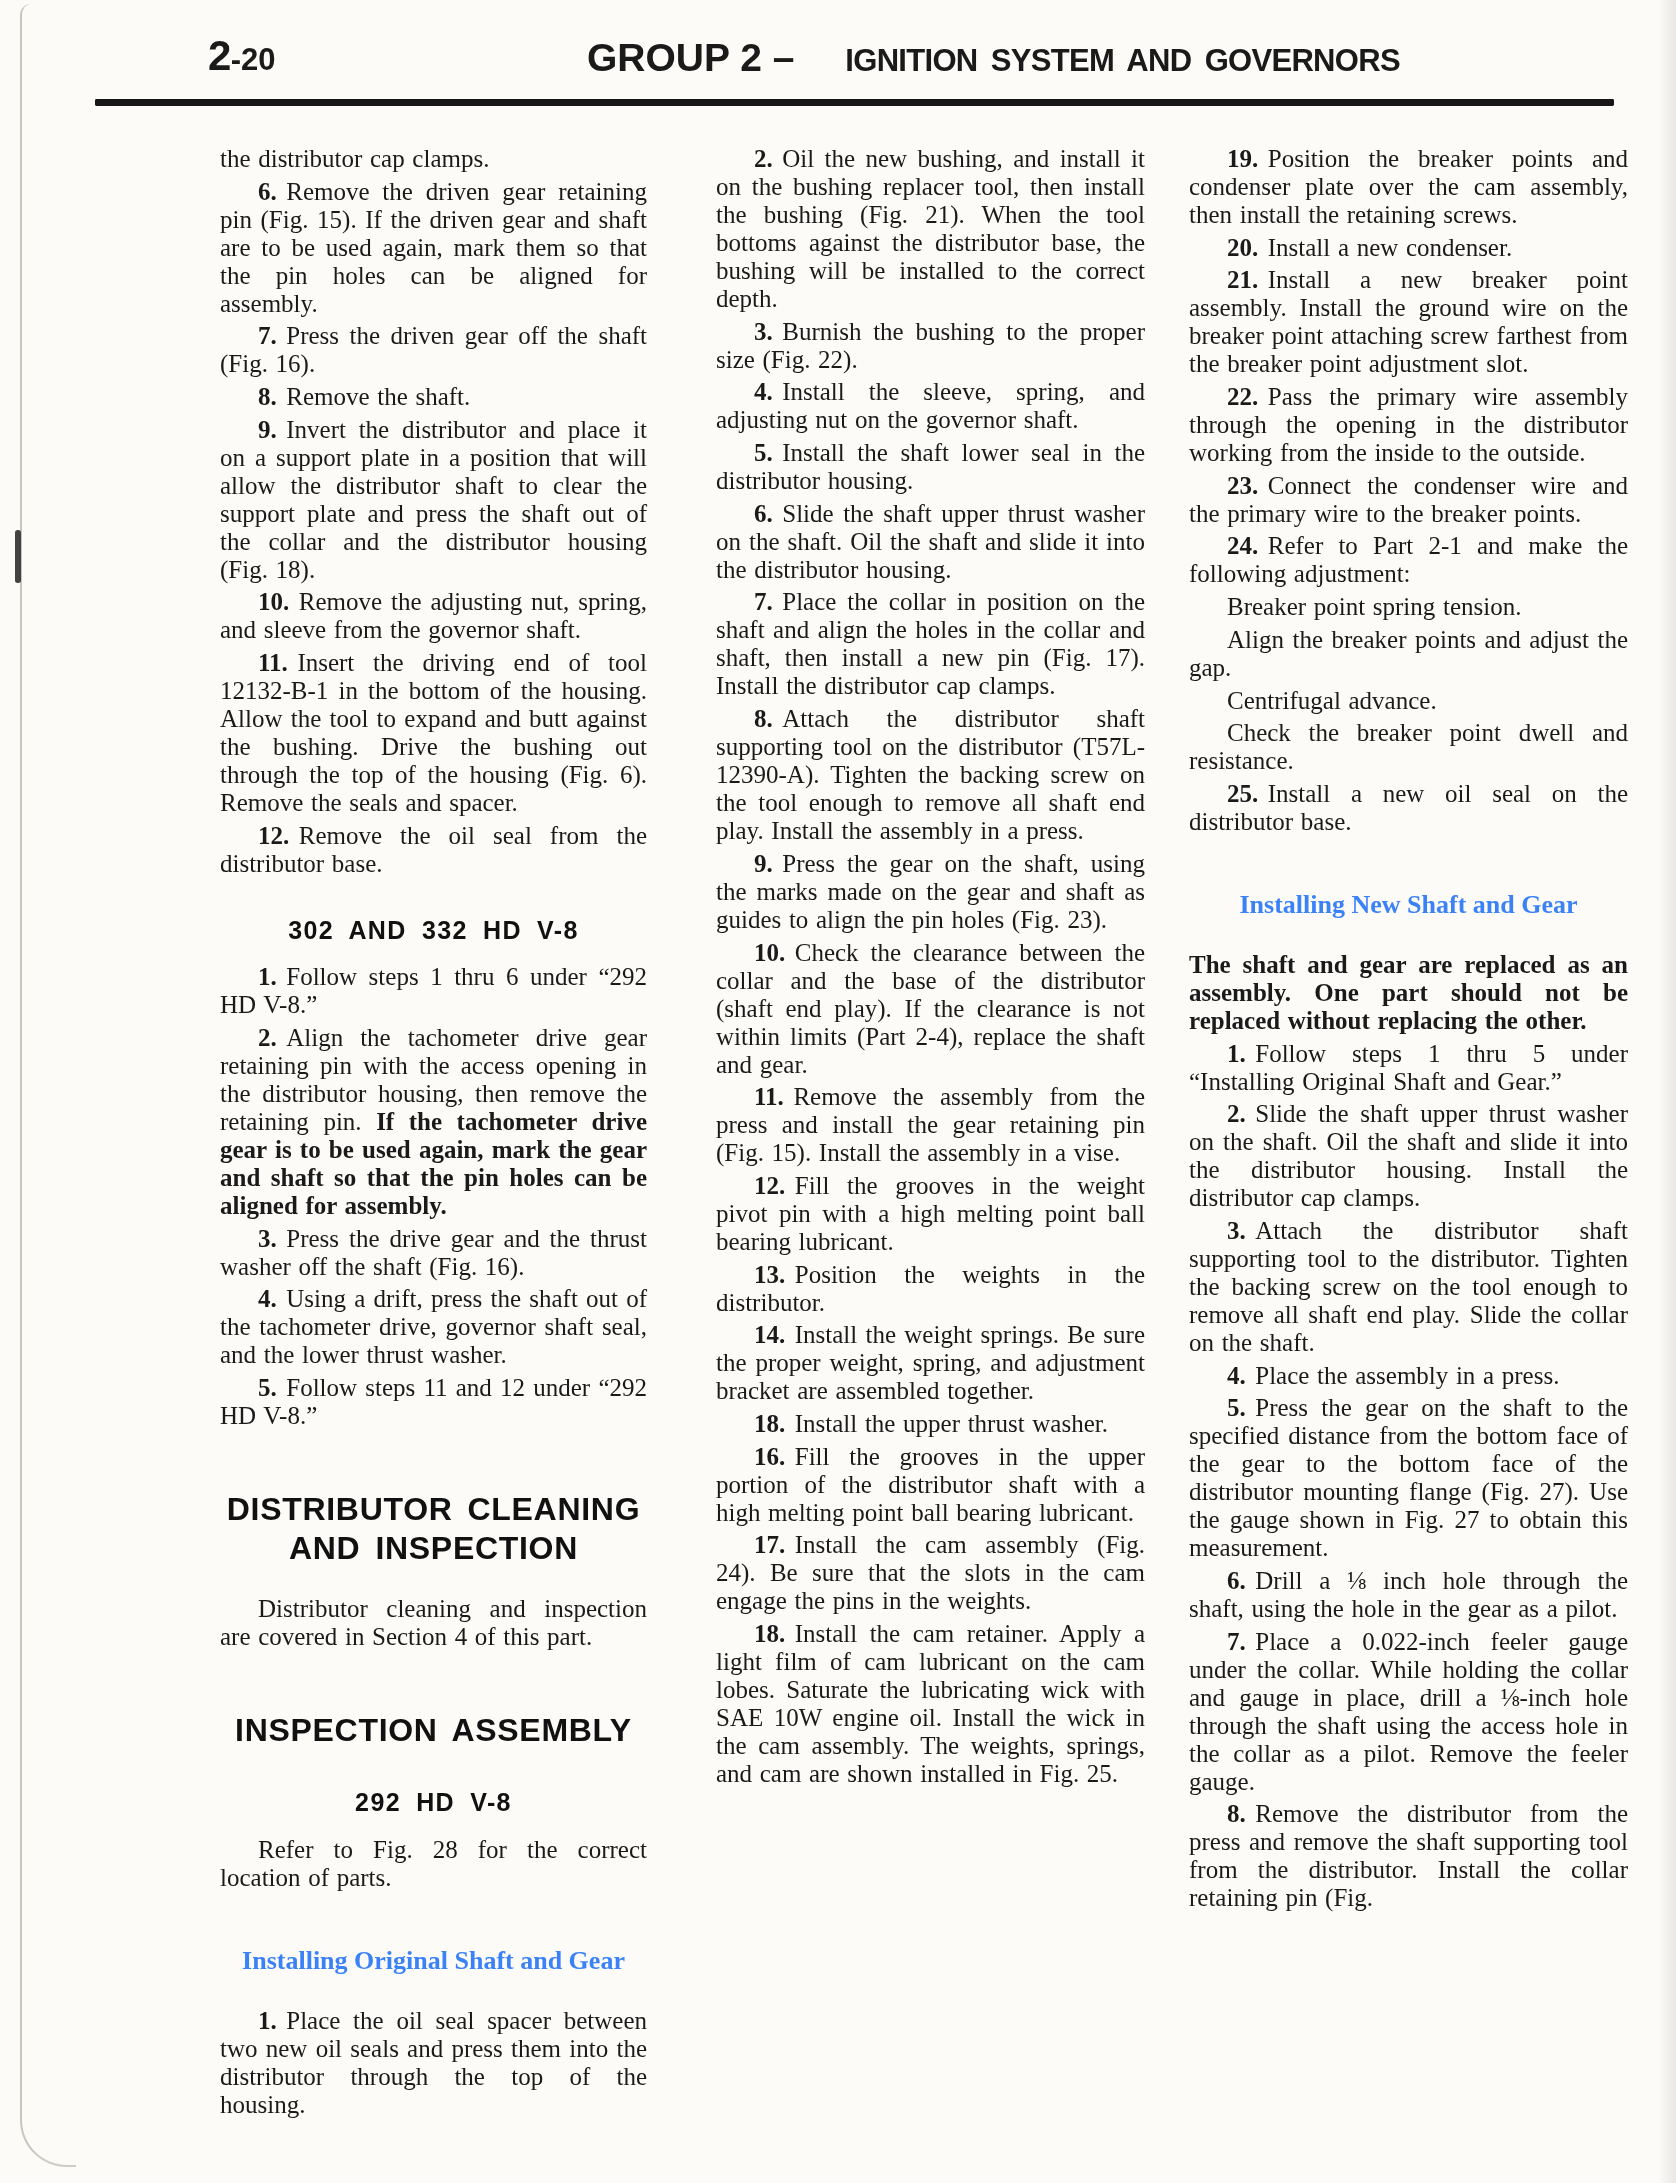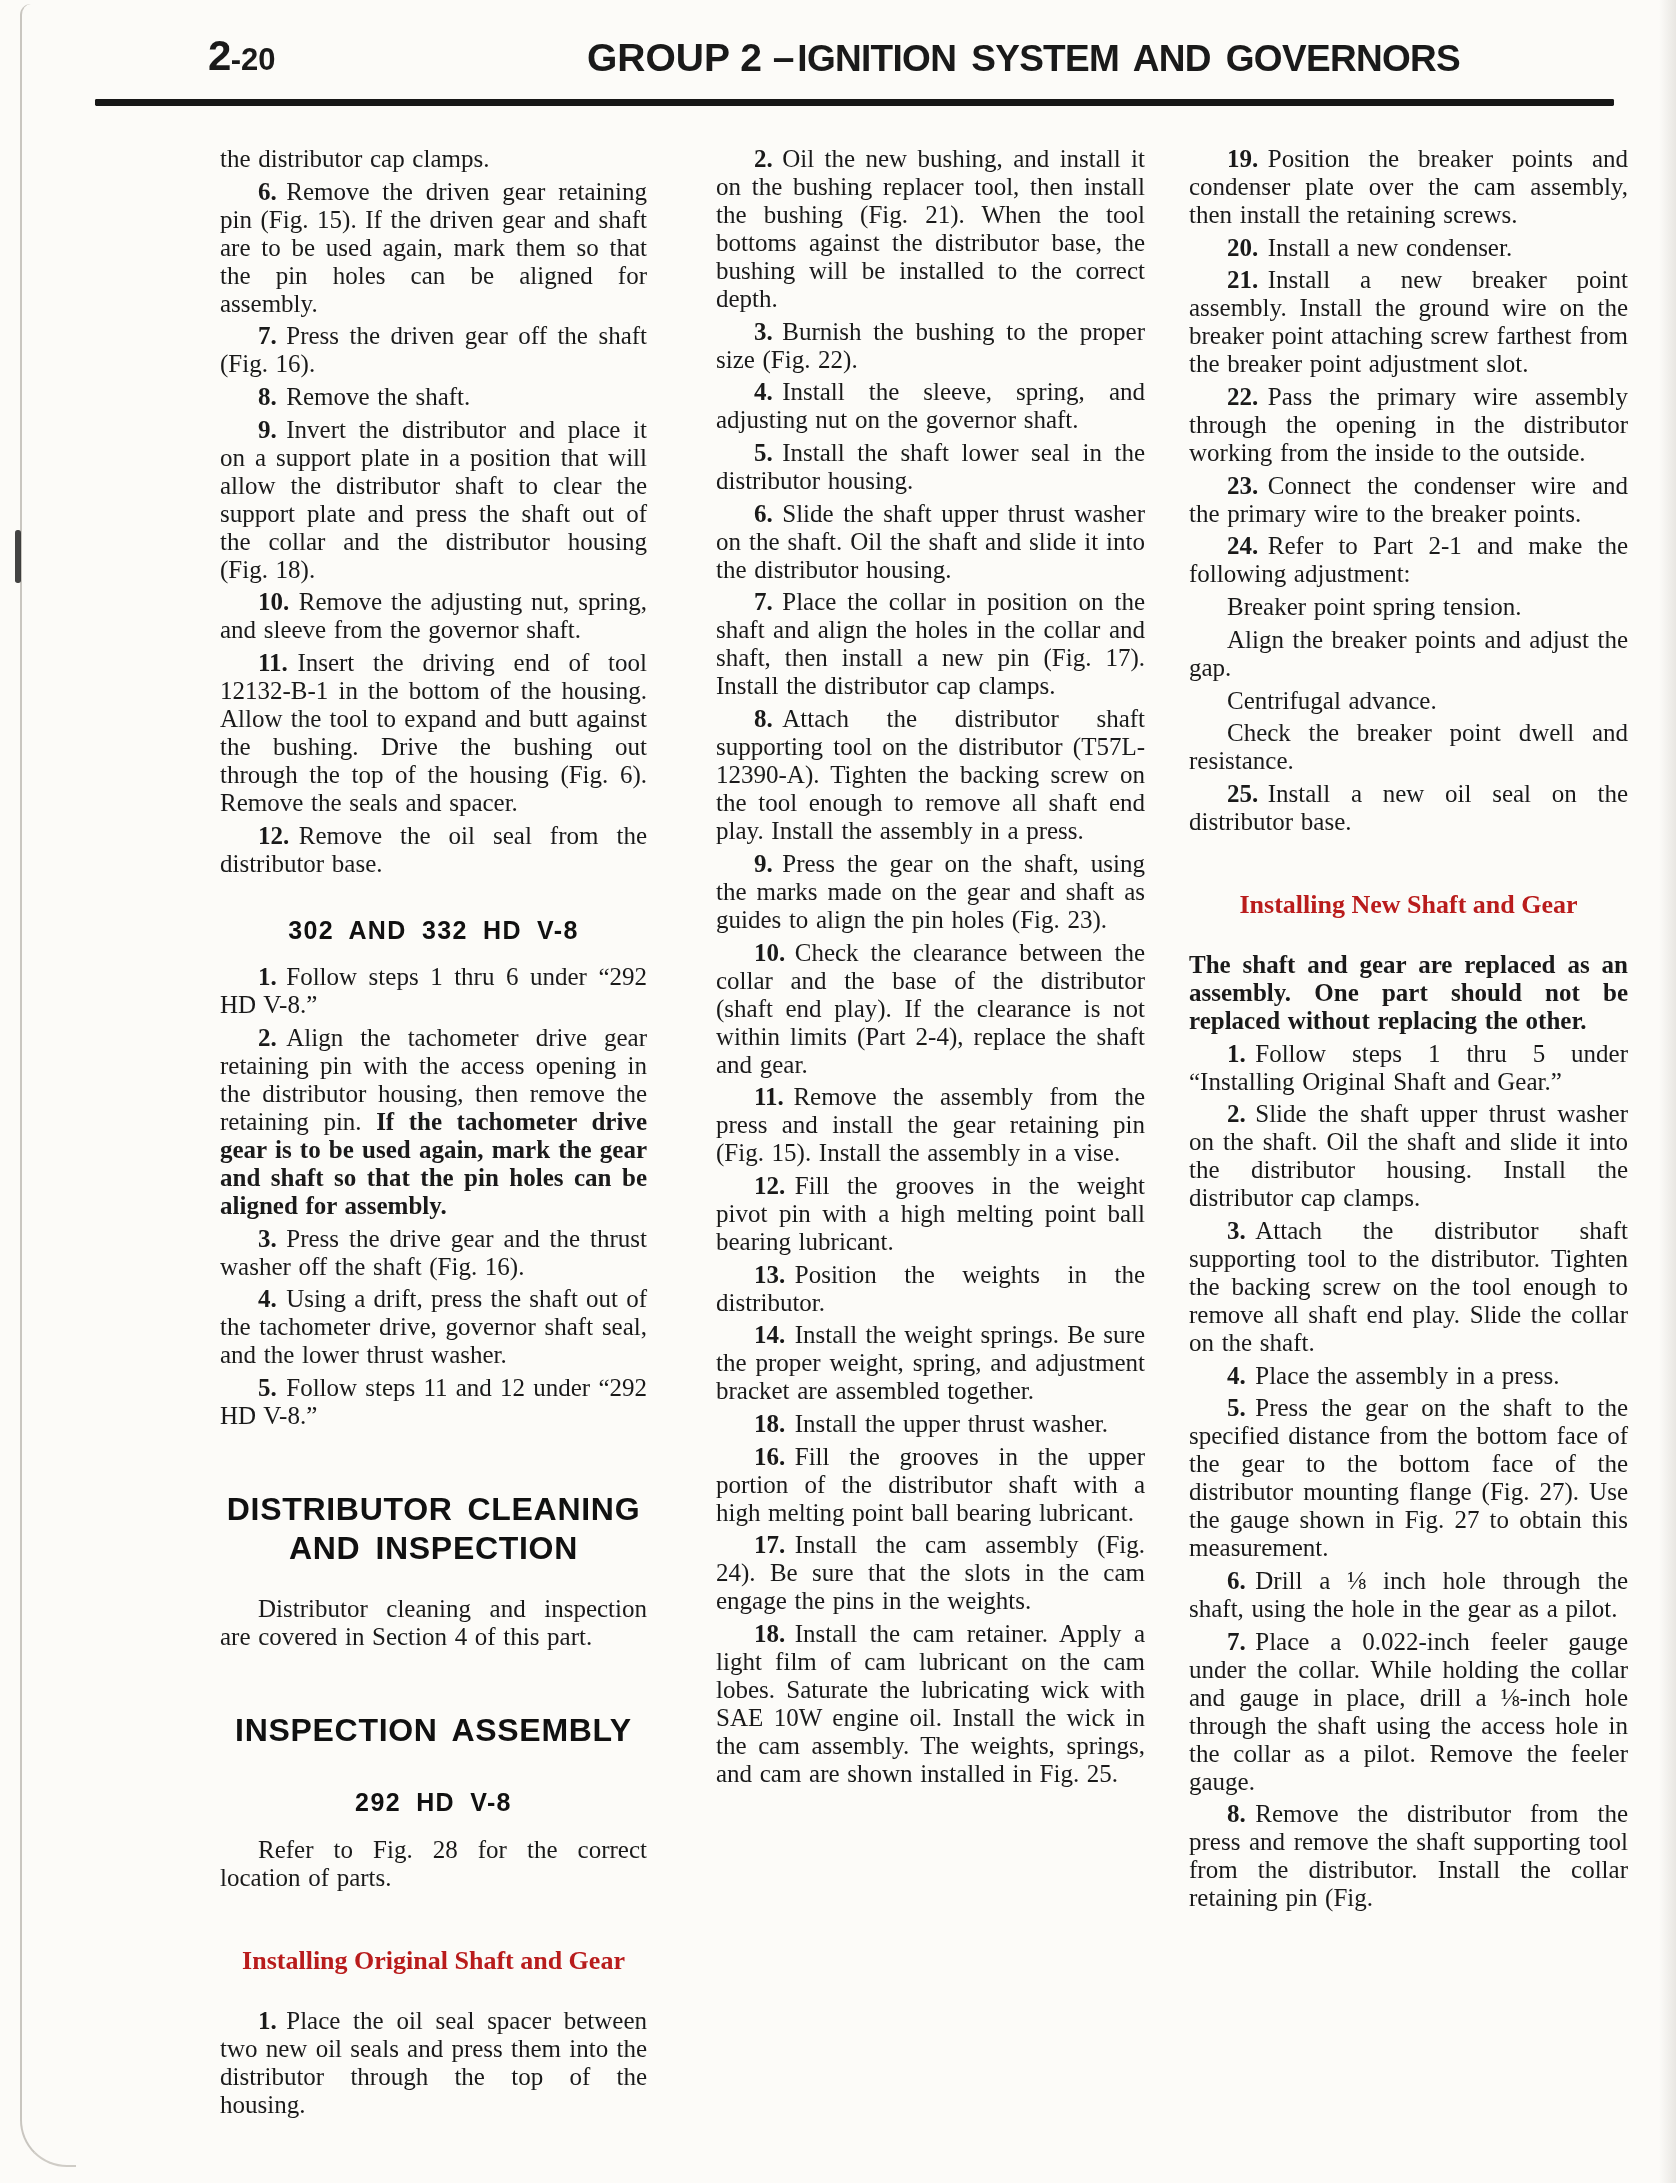--- a/index.html
+++ b/index.html
@@ -28,21 +28,21 @@
     position:absolute;right:0;top:0;width:17.6px;height:100%;
     background:linear-gradient(to right, rgba(0,0,0,0), #e7e5e1);
   }
   
   .pagehead{position:absolute;top:32px;left:0;width:100%;}
   .pagenum{position:absolute;left:208px;top:0;font-family:"Liberation Sans",sans-serif;font-weight:bold;}
   .pn-big{font-size:42px;letter-spacing:-0.7px;}
   .pn-small{font-size:31px;}
   .title{position:absolute;left:587px;top:4px;font-family:"Liberation Sans",sans-serif;font-weight:bold;white-space:nowrap;}
   .t-big{font-size:39px;letter-spacing:0px;}
-  .t-rest{font-size:37px;letter-spacing:-0.7px;word-spacing:5.4px;}
+  .t-rest{font-size:31px;letter-spacing:-0.7px;word-spacing:5.4px;margin-left:48px;}
   .rule{position:absolute;left:95px;top:99px;width:1519px;height:6.8px;background:#171717;border-radius:1.4px;}
   
   .col{position:absolute;top:145px;}
   .col-left{left:220px;width:427px;}
   .col-mid{left:716px;width:429px;}
   .col-right{left:1189px;width:439px;}
   
   .body{
     font-size:25px;line-height:28px;
     text-align:justify;
@@ -60,21 +60,21 @@
     margin:37px 0 17.6px 0;color:#111;
     white-space:pre-line;text-align:center;text-indent:0;
   }
   .shead.lg{
     font-size:32px;line-height:39px;
     letter-spacing:0.7px;word-spacing:5.4px;
     margin:60px 0 27px 0;
   }
   .chead{
     font-size:26px;line-height:31px;font-weight:bold;
-    text-align:center;margin:53px 0 31px 0;text-indent:0;color:#b91c1c;
+    text-align:center;margin:53px 0 31px 0;text-indent:0;color:#3b82f6;
   }
 </style>
 </head>
 <body>
 
 <div class="page">
   <div class="page-edge"></div>
   <div class="edge-tick"></div>
   <div class="right-shade"></div>
 

